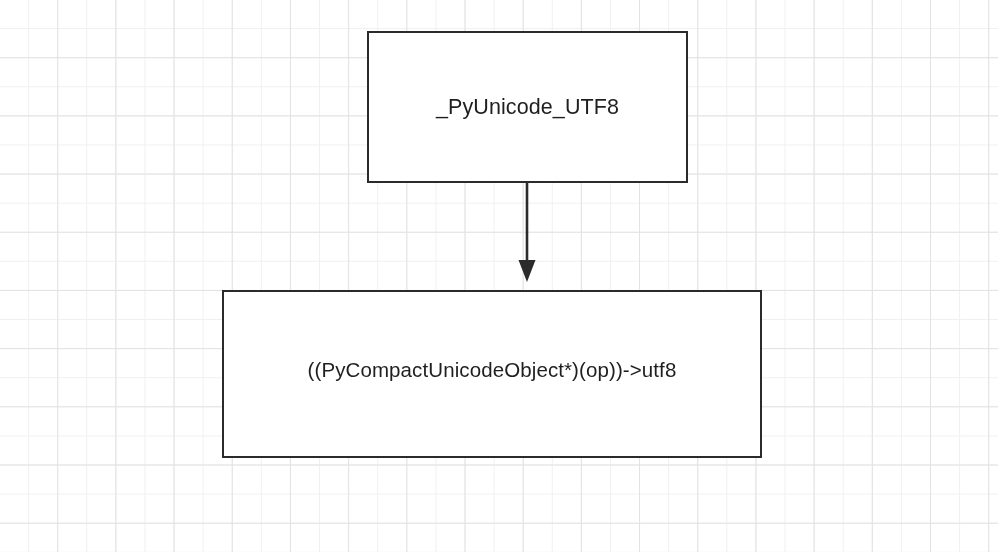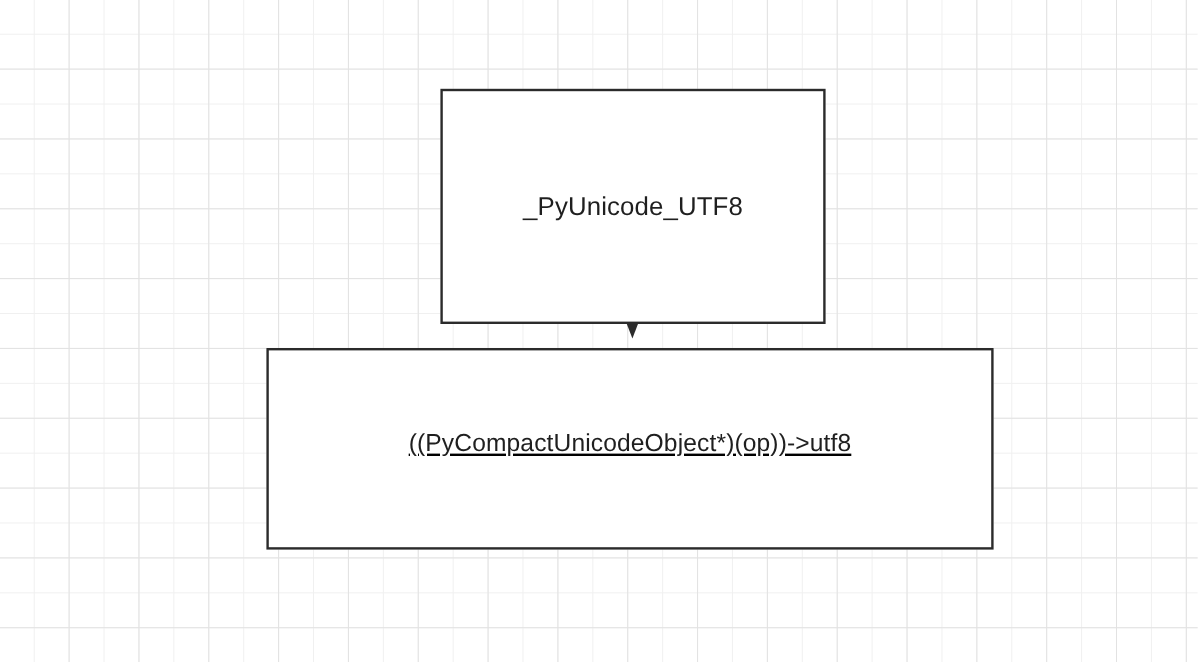--- a/index.html
+++ b/index.html
@@ -48,34 +48,32 @@
     color: #1f1f1f;
     text-align: center;
     white-space: nowrap;
     letter-spacing: 0.1px;
   }
 
   #node-pyunicode-utf8 {
     left: 367px;
     top: 31px;
     width: 321px;
-    height: 196px;
-    margin-top: 43px;
+    height: 152px;
   }
   #node-pyunicode-utf8 .node-label {
     font-size: 21.5px;
     font-weight: 400;
   }
 
   #node-compact-utf8 {
     left: 222px;
     top: 290px;
-    width: 606px;
+    width: 540px;
     height: 168px;
-    text-decoration: underline;
   }
   #node-compact-utf8 .node-label {
     font-size: 20.5px;
     font-weight: 400;
     position: relative;
     top: -4px;
   }
 
   
   #edge-utf8-to-compact {

